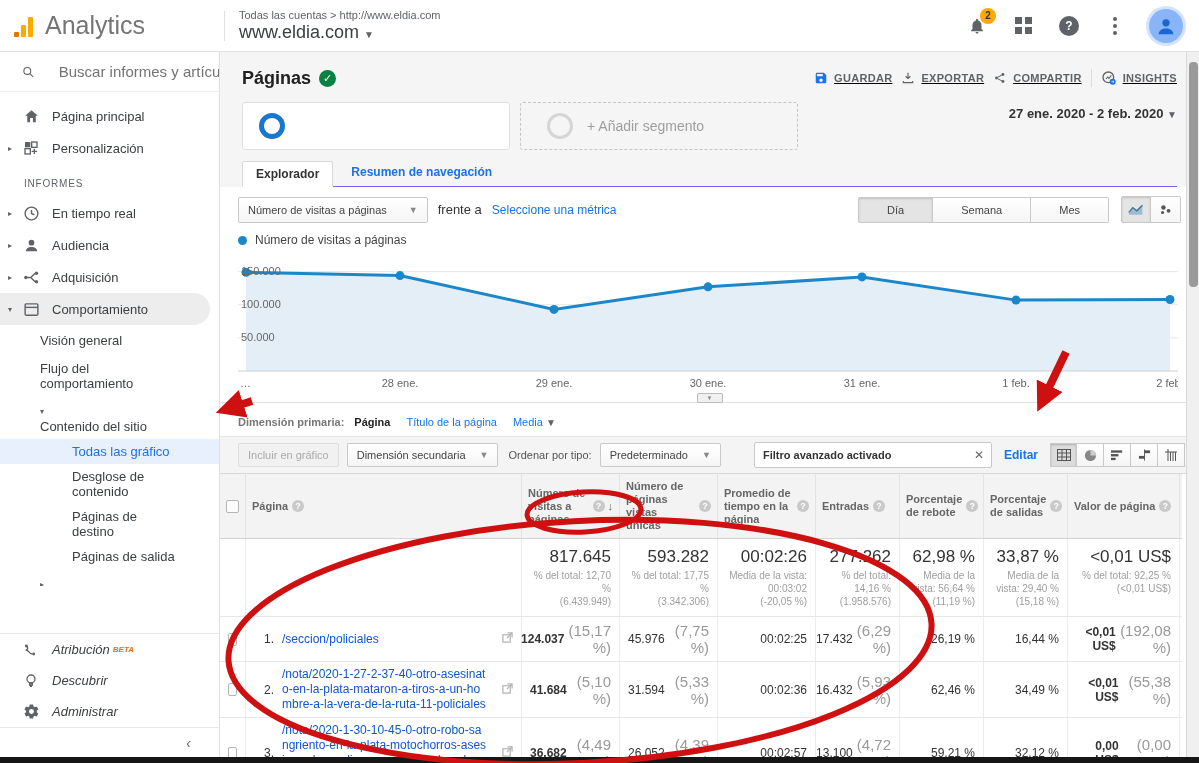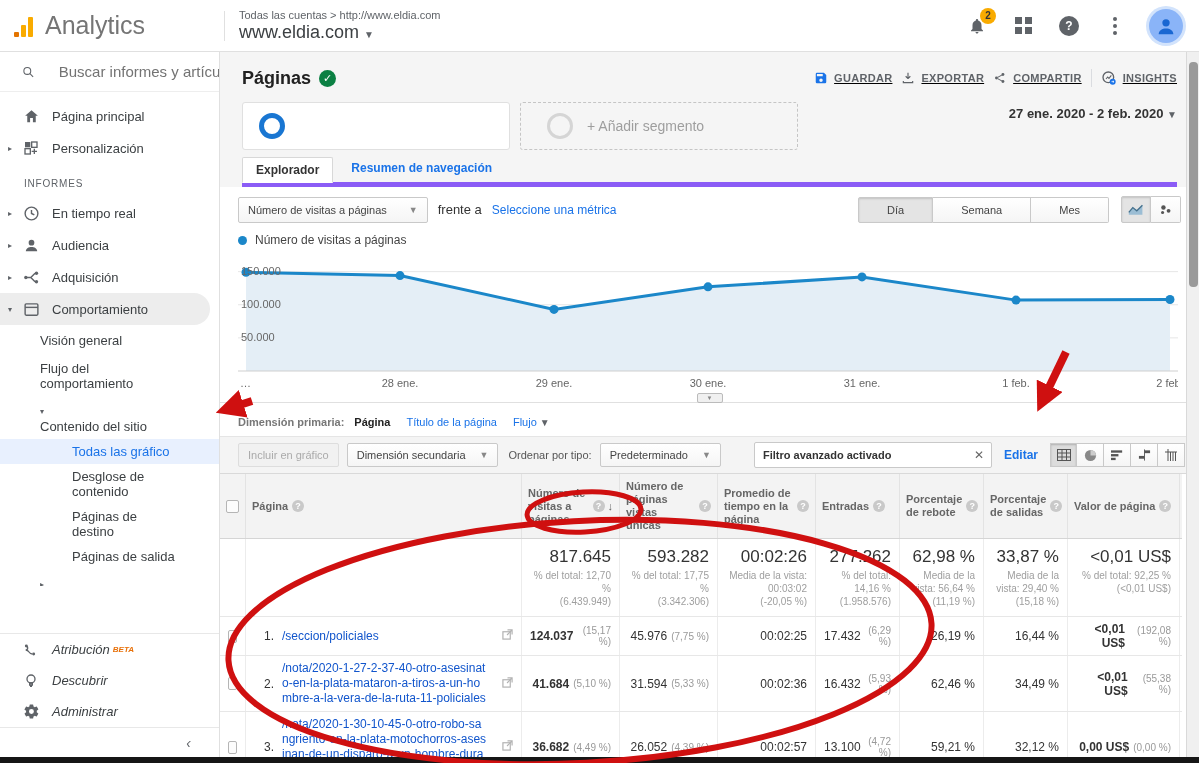--- a/index.html
+++ b/index.html
@@ -61,21 +61,21 @@
   .segment-row { display:flex; margin-top:8px; height:48px; }
   .seg-card { width:268px; background:#fff; border:1px solid #e0e0e0; border-radius:3px; display:flex; align-items:center; padding-left:16px; cursor:pointer; }
   .seg-ring { width:26px; height:26px; border-radius:50%; border:5px solid #1976d2; margin-right:14px; flex:none; }
   .seg-name { font-size:14px; color:#212121; }
   .seg-detail { font-size:11px; color:#757575; margin-top:2px; }
   .seg-add { width:278px; border:1px dashed #c5c5c5; border-radius:3px; display:flex; align-items:center; padding-left:26px; margin-left:10px; cursor:pointer; }
   .seg-ring-grey { width:26px; height:26px; border-radius:50%; border:3px solid #d5d5d5; margin-right:14px; flex:none; }
   .seg-add-label { font-size:14px; color:#9e9e9e; }
   .date-wrap { margin-left:auto; padding-top:4px; font-size:13px; font-weight:bold; color:#333; cursor:pointer; }
 
-  .tabs-row { display:flex; align-items:flex-end; margin-top:10px; border-bottom:5px solid #8b5cf6; height:27px; }
+  .tabs-row { display:flex; align-items:flex-end; margin-top:10px; border-bottom:1px solid #8b5cf6; height:27px; }
   .tab-active { background:#fff; border:1px solid #d8d8d8; border-bottom:1px solid #fff; margin-bottom:-1px; padding:5px 13px; font-size:12px; font-weight:bold; color:#333; border-radius:2px 2px 0 0; cursor:pointer; }
   .tab-link { font-size:12px; font-weight:bold; color:#1a73e8; margin-left:18px; padding-bottom:7px; cursor:pointer; }
 
   .panel { background:#fff; min-height:560px; }
   .metric-row { display:flex; align-items:center; padding:9px 18px 4px 18px; }
   .dd-btn { border:1px solid #c9c9c9; border-radius:2px; background:linear-gradient(#fff,#f5f5f5); font-size:11px; color:#444; padding:6px 9px; display:flex; align-items:center; cursor:pointer; }
   .dd-btn .caret { margin-left:22px; font-size:9px; color:#888; }
   .frente { font-size:13px; color:#333; margin:0 10px; }
   .sel-metric { font-size:12px; color:#1a73e8; cursor:pointer; }
   .gran-group { margin-left:auto; display:flex; }
@@ -131,21 +131,21 @@
   .tot-main { font-size:17px; color:#333; }
   .tot-sub { font-size:10px; color:#9e9e9e; line-height:13px; margin-top:2px; }
   .trow { display:flex; border-bottom:1px solid #e7e7e7; align-items:center; min-height:38px; }
   .cell { border-right:1px solid #ececec; padding:5px 8px; align-self:stretch; display:flex; align-items:center; }
   .cell.right { justify-content:flex-end; text-align:right; }
   .chk { width:13px; height:13px; border:1px solid #b5b5b5; border-radius:2px; background:#fcfcfc; cursor:pointer; }
   .rownum { width:20px; text-align:right; margin-right:8px; color:#333; flex:none; align-self:center; }
   .page-link { color:#1155cc; word-break:break-all; line-height:15px; cursor:pointer; max-width:205px; }
   .ext-ico { margin-left:auto; flex:none; opacity:.75; cursor:pointer; }
   .val-b { font-weight:bold; color:#333; }
-  .pct { color:#999; font-size:10px; margin-left:4px; }
+  .pct { color:#999; font-size:15px; margin-left:4px; }
   .plain { color:#333; }
 
   
   .blackbar { position:absolute; left:0; right:0; bottom:0; height:6px; background:#161616; z-index:40; }
   .vscroll { position:absolute; right:0; top:52px; bottom:6px; width:13px; background:#f0f0f0; border-left:1px solid #d9d9d9; z-index:30; }
   .vthumb { position:absolute; top:10px; left:2px; width:9px; height:225px; background:#9a9a9a; border-radius:4px; }
   .annotations { position:absolute; inset:0; z-index:50; pointer-events:none; }
 </style>
 </head>
 <body>
@@ -456,21 +456,21 @@
           </svg>
       </div>
       <div class="chart-bottom">
         <div class="mini-handle">▼</div>
       </div>
 
       <div class="dim-row">
         <span class="dim-label">Dimensión primaria:</span>
         <span class="dim-primary">Página</span>
         <span class="dim-link">Título de la página</span>
-        <span class="dim-link"><span>Flujo</span> <span class="caret">▼</span></span>
+        <span class="dim-link"><span>Media</span> <span class="caret">▼</span></span>
       </div>
 
       <div class="tbl-toolbar">
         <div class="tb-btn disabled">Incluir en gráfico</div>
         <div class="tb-btn">
           <span>Dimensión secundaria</span>
             <span class="caret">▼</span>
         </div>
         <span class="sort-label">Ordenar por tipo:</span>
         <div class="tb-btn">

